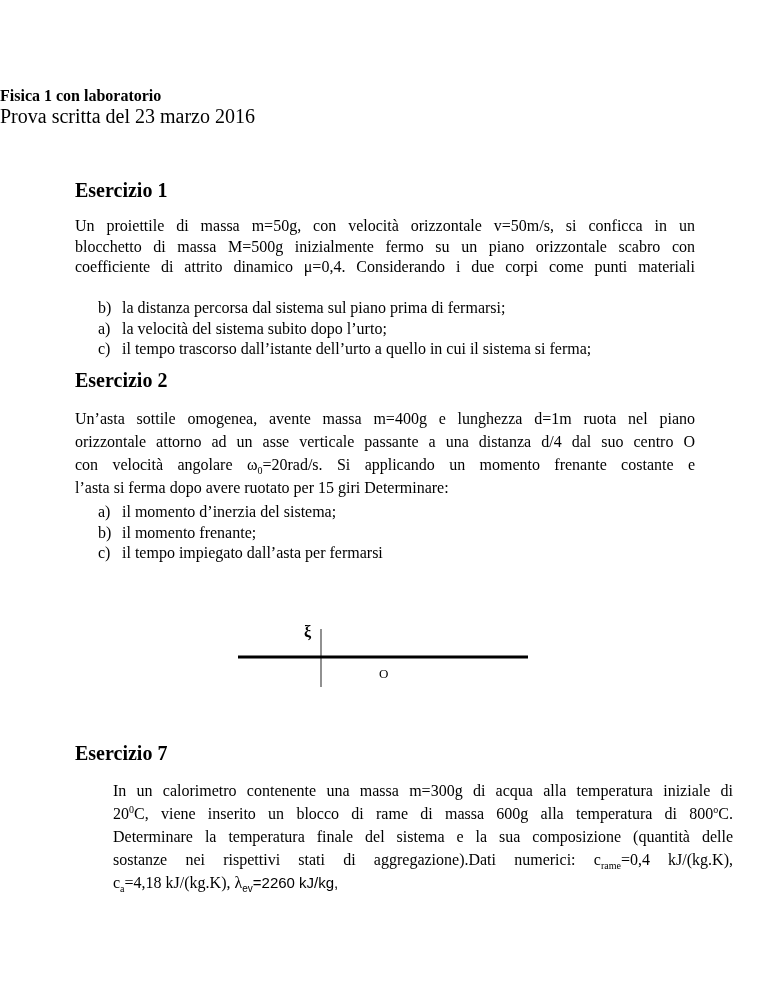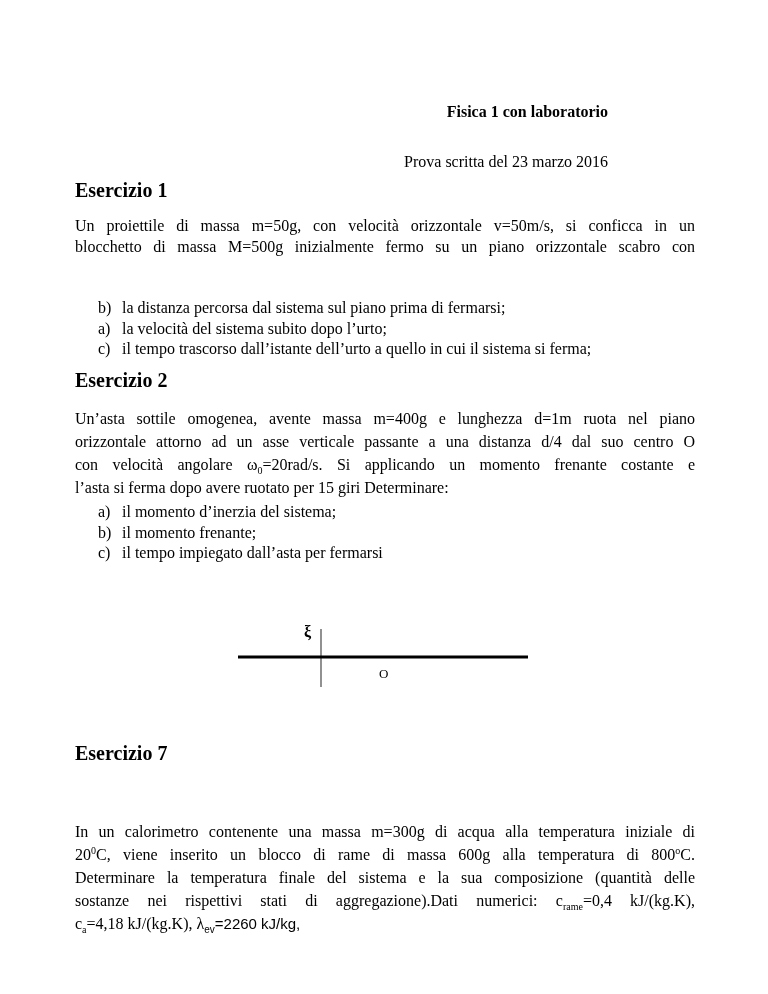--- a/index.html
+++ b/index.html
@@ -2,23 +2,23 @@
 <html><head>
   <meta charset="utf-8">
   <style>
     html, body { margin: 0; padding: 0; background: #ffffff; }
     body {
       width: 768px; height: 994px; position: relative; overflow: hidden;
       font-family: "Liberation Serif", "DejaVu Serif", serif;
       color: #000; font-size: 16px;
     }
     .abs { position: absolute; }
-    .center { left: 0; width: 608px; text-align: right; margin-top: 16px; }
+    .center { left: 0; width: 608px; text-align: left; }
     .title { top: 86px; font-weight: bold; font-size: 16px; line-height: 20px; }
-    .subtitle { top: 136px; font-size: 16px; line-height: 20px; }
+    .subtitle { top: 106px; font-size: 20px; line-height: 20px; }
     .heading { left: 75px; font-weight: bold; font-size: 20px; line-height: 20px; }
     .para {
       left: 75px; width: 620px; font-size: 16px; line-height: 20.5px;
       text-align: justify; text-align-last: left;
     }
     .para .line { display: block; text-align: justify; text-align-last: justify; height: 20.5px; white-space: nowrap; }
     .para .line.last { text-align-last: left; }
     .list { left: 98px; font-size: 16px; line-height: 20.5px; }
     .list .li { display: block; white-space: nowrap; }
     .list .marker { display: inline-block; width: 24px; }
@@ -29,20 +29,21 @@
 </head>
 <body>
 
 <div class="abs center title">Fisica 1 con laboratorio</div>
 <div class="abs center subtitle">Prova scritta del 23 marzo 2016</div>
 
 <div class="abs heading" style="top:180px;">Esercizio 1</div>
 <div class="abs para" style="top:216px;">
   <span class="line">Un proiettile di massa m=50g, con velocità orizzontale v=50m/s, si conficca in un</span>
   <span class="line">blocchetto di massa M=500g inizialmente fermo su un piano orizzontale scabro con</span>
+  <span class="line">coefficiente di attrito dinamico μ=0,4.  Considerando i due corpi come punti materiali</span>
 </div>
 <div class="abs list" style="top:298px;">
   <span class="li"><span class="marker">b)</span><span>la distanza percorsa dal sistema sul piano prima di fermarsi;</span></span>
   <span class="li"><span class="marker">a)</span><span>la velocità del sistema subito dopo l’urto;</span></span>
   <span class="li"><span class="marker">c)</span><span>il tempo trascorso dall’istante dell’urto a quello in cui il sistema si ferma;</span></span>
 </div>
 
 <div class="abs heading" style="top:370px;">Esercizio 2</div>
 <div class="abs para" style="top:407px; line-height:23px;">
   <span class="line" style="height:23px;">Un’asta sottile omogenea, avente massa m=400g e lunghezza d=1m ruota nel piano</span>
@@ -59,19 +60,19 @@
 <div class="abs diagram">
   <svg width="330" height="80" viewBox="0 0 330 80">
     <line x1="101" y1="14" x2="101" y2="72" stroke="#555" stroke-width="1.3"></line>
     <line x1="18" y1="42" x2="308" y2="42" stroke="#000" stroke-width="3"></line>
   </svg>
   <span class="abs" style="left:84px; top:8px; font-size:16px; font-weight:bold;">ξ</span>
   <span class="abs" style="left:159px; top:51px; font-size:13px;">O</span>
 </div>
 
 <div class="abs heading" style="top:743px;">Esercizio 7</div>
-<div class="abs para" style="top:820px; line-height:23px;">
+<div class="abs para" style="top:779px; line-height:23px;margin-left:38px;">
   <span class="line" style="height:23px;">In un calorimetro contenente una massa m=300g di acqua alla temperatura iniziale di</span>
   <span class="line" style="height:23px;"><span>20</span><sup>0</sup><span>C, viene inserito un blocco di rame di massa 600g alla temperatura di 800</span><sup>o</sup><span>C.</span></span>
   <span class="line" style="height:23px;">Determinare la temperatura finale del sistema e la sua composizione (quantità delle</span>
   <span class="line" style="height:23px;"><span>sostanze nei rispettivi stati di aggregazione).Dati numerici: c</span><sub>rame</sub><span>=0,4 kJ/(kg.K),</span></span>
   <span class="line last" style="height:23px;"><span>c</span><sub>a</sub><span>=4,18 kJ/(kg.K), </span><span>λ</span><sub class="sans">ev</sub><span class="sans" style="font-size:15px;">=2260 kJ/kg,</span></span>
 </div>
 
 </body></html>

